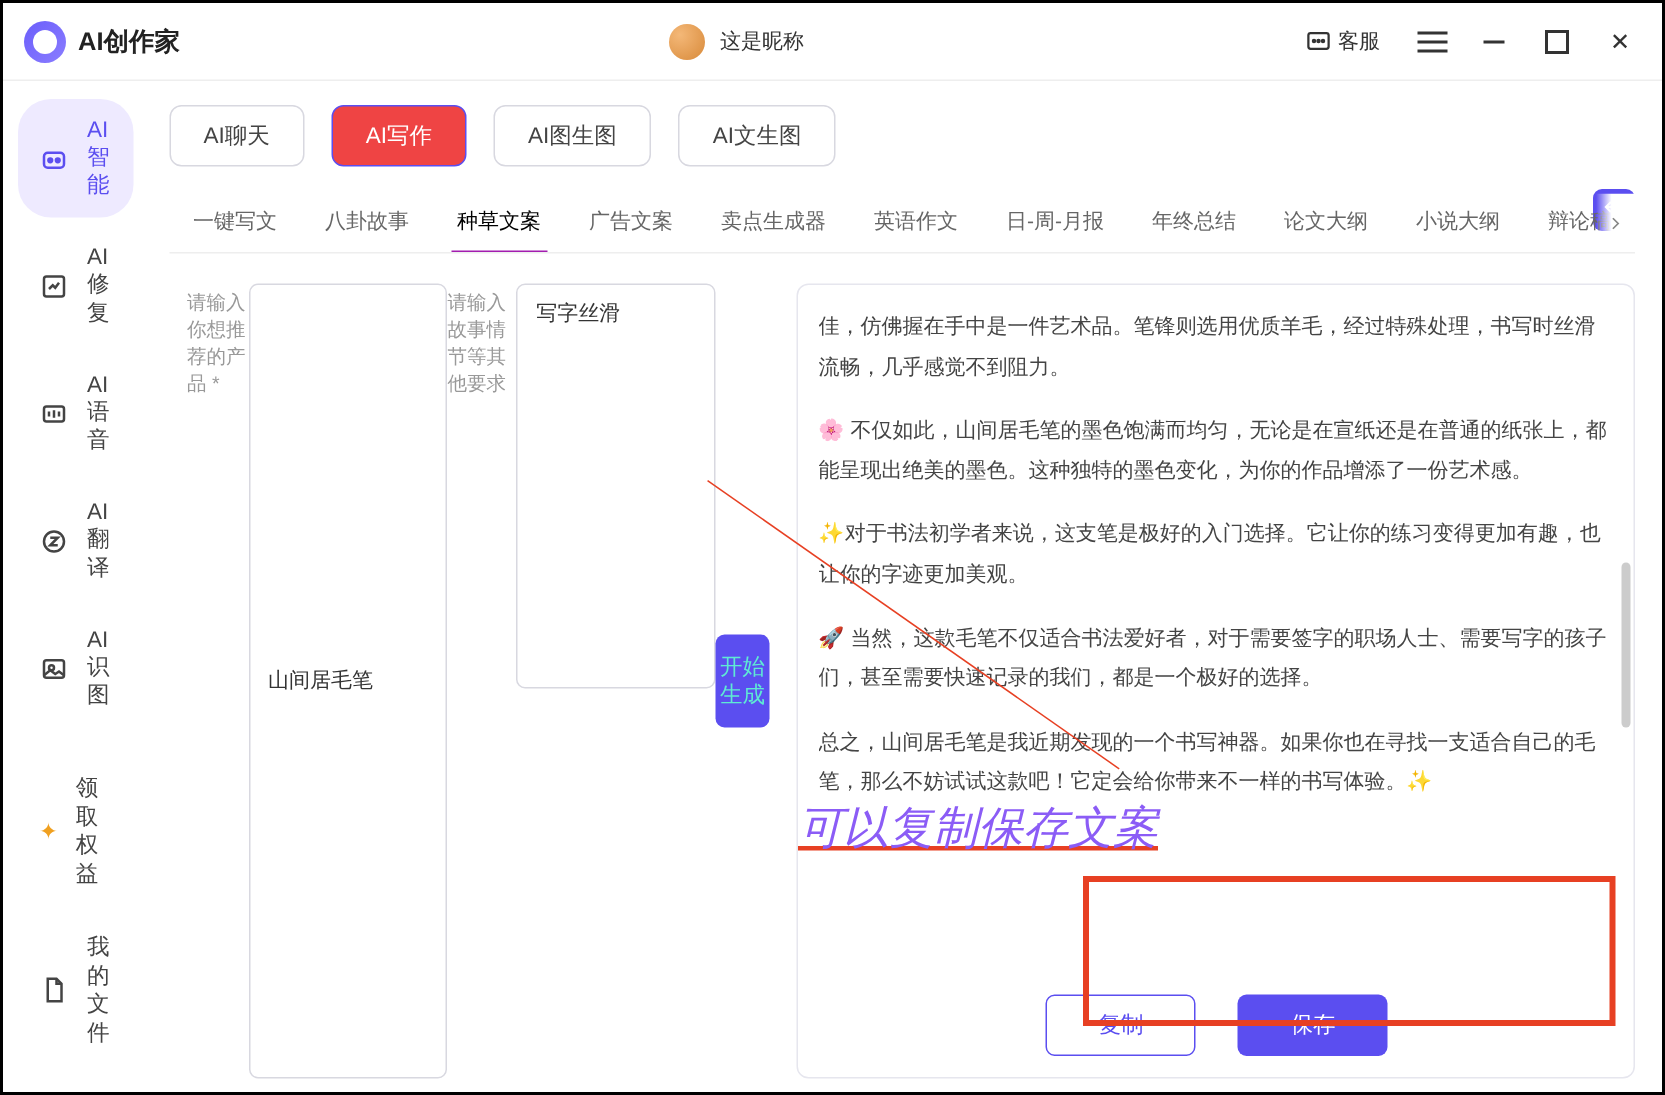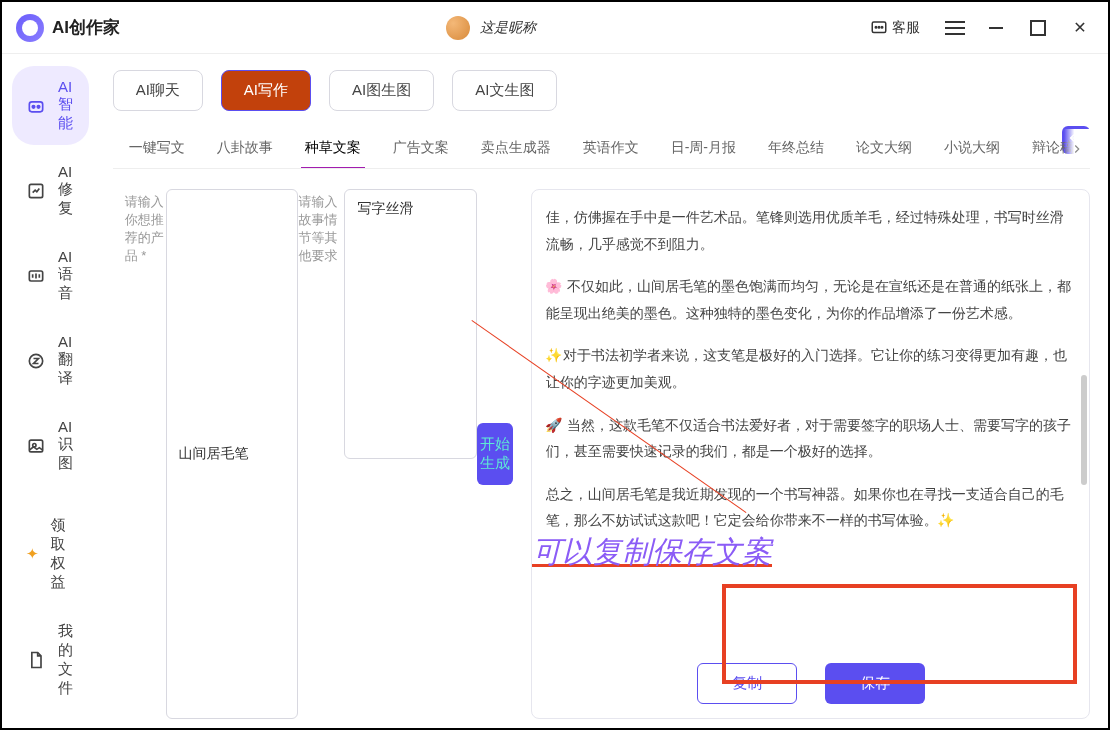--- a/index.html
+++ b/index.html
@@ -3,21 +3,21 @@
 <meta charset="utf-8">
 <style>
   * { box-sizing: border-box; margin: 0; padding: 0; }
   body { font-family: "PingFang SC", "Microsoft YaHei", sans-serif; background: #fff; width: 1110px; height: 730px; overflow: hidden; border: 2px solid #000; position: relative; }
 
   .header { height: 52px; display: flex; align-items: center; padding: 0 14px; border-bottom: 1px solid #eee; }
   .logo-wrap { display: flex; align-items: center; gap: 8px; }
   .logo { width: 28px; height: 28px; background: linear-gradient(135deg,#6b5efb,#8a7dff); border-radius: 50%; position: relative; }
   .logo::after { content:""; position:absolute; inset:6px; background:#fff; border-radius:50%; }
   .app-title { font-size: 17px; font-weight: 600; color: #222; }
-  .header-center { flex: 1; display: flex; justify-content: center; align-items: center; gap: 10px; font-style: italic; }
+  .header-center { flex: 1; display: flex; justify-content: center; align-items: center; gap: 10px; }
   .avatar { width: 24px; height: 24px; border-radius: 50%; background: radial-gradient(circle at 30% 30%, #f4b878, #d88a3a); }
   .nick { font-size: 14px; color: #333; }
   .header-right { display: flex; align-items: center; gap: 14px; }
   .kefu-btn { display: flex; align-items: center; gap: 4px; font-size: 14px; color: #333; padding: 4px 8px; cursor: pointer; }
   .hamburger { width: 20px; height: 2px; background:#333; position: relative; }
   .hamburger::before, .hamburger::after { content:""; position:absolute; left:0; right:0; height:2px; background:#333; }
   .hamburger::before { top:-6px; } .hamburger::after { top:6px; }
   .win-btn { width: 28px; height: 28px; display:flex; align-items:center; justify-content:center; font-size:18px; cursor:pointer; color:#333; }
   .win-dash::before { content:""; display:block; width:14px; height:2px; background:#333; }
   .win-sq::before { content:""; display:block; width:12px; height:12px; border:2px solid #333; }
@@ -30,21 +30,21 @@
   .side-item.active { background: #eeeaff; color: #5b4ef0; }
   .side-icon { width: 20px; height: 20px; display:flex; align-items:center; justify-content:center; }
   .side-spacer { flex: 1; }
 
   .main { flex: 1; padding: 16px 18px 10px 14px; position: relative; }
   .reset-btn { position: absolute; right: 18px; top: 72px; width: 28px; height: 28px; background:#5b4ef0; border-radius:6px; display:flex; align-items:center; justify-content:center; cursor:pointer; }
   .reset-btn svg { stroke:#fff; }
 
   .mode-tabs { display: flex; gap: 18px; margin-bottom: 18px; }
   .mode-tab { padding: 10px 22px; border: 1px solid #d8d8e0; border-radius: 8px; font-size: 15px; color: #444; background:#fff; cursor:pointer; }
-  .mode-tab.active { background:#c2410c; color:#fff; border-color:#5b4ef0; }
+  .mode-tab.active { background:#ef4444; color:#fff; border-color:#5b4ef0; }
 
   .sub-tabs { display: flex; gap: 24px; border-bottom: 1px solid #eee; padding: 0 12px; position: relative; overflow:hidden; white-space:nowrap; }
   .sub-tab { padding: 10px 4px; font-size: 14px; color:#666; cursor:pointer; }
   .sub-tab.active { color:#000000; border-bottom: 2px solid #a21caf; margin-bottom:-1px; font-weight:500; }
   .sub-more { position:absolute; right:0; top:0; width:26px; height:100%; display:flex; align-items:center; justify-content:center; background:linear-gradient(90deg,transparent,#fff 40%); cursor:pointer; }
 
   .content { display:flex; gap: 18px; margin-top: 20px; height: 530px; }
   .left-col { width: 400px; display:flex; flex-direction:row; padding-left: 12px;}
   .field-label { font-size: 13px; color:#999; margin: 4px 0 8px; }
   .req::after { content:" *"; }

